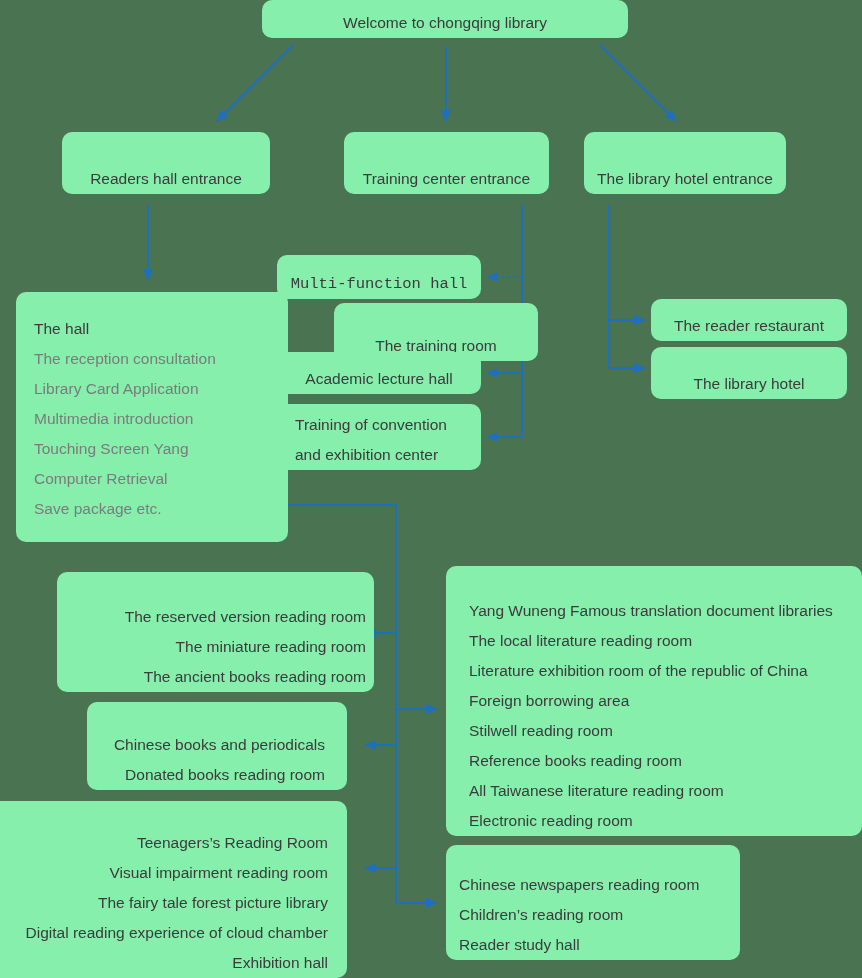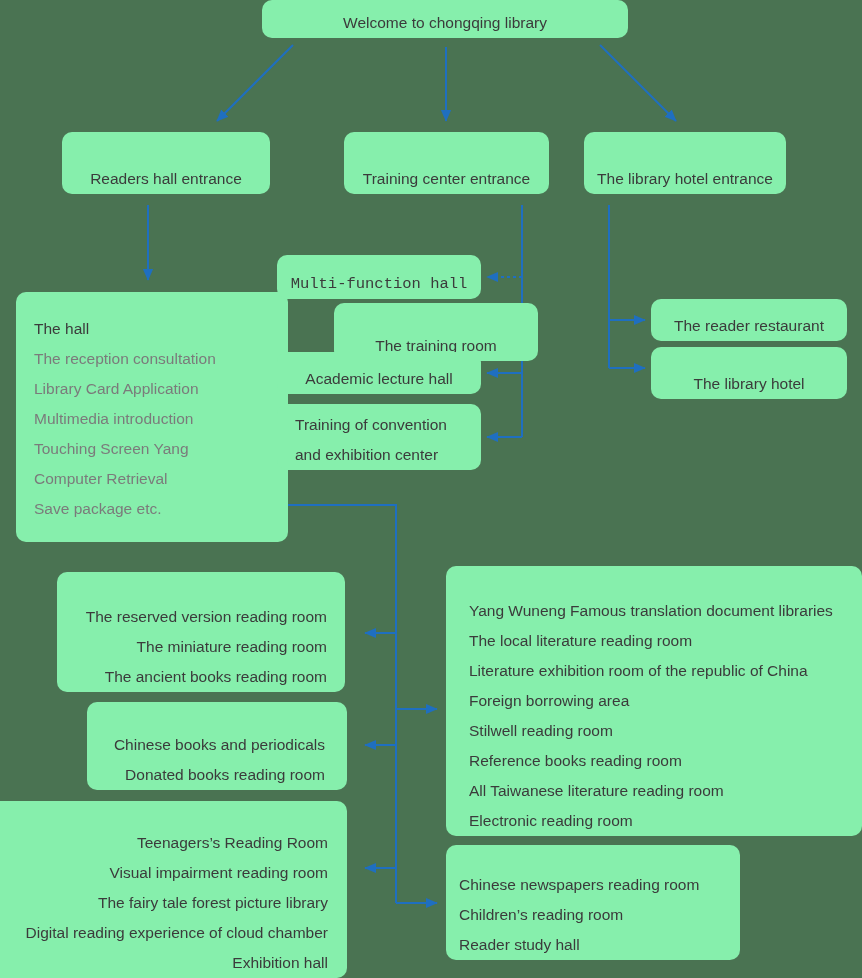--- a/index.html
+++ b/index.html
@@ -130,21 +130,21 @@
   </div>
 
   <div class="node single" style="left:651px; top:299px; width:196px; height:42px;">
     <div class="ln">The reader restaurant</div>
   </div>
 
   <div class="node single" style="left:651px; top:347px; width:196px; height:52px;">
     <div class="ln">The library hotel</div>
   </div>
 
-  <div class="node right-al" style="left:57px; top:572px; width:288px; height:120px; padding-right:18px;">
+  <div class="node right-al" style="left:57px; top:572px; width:317px; height:120px; padding-right:8px;">
     <div class="ln">The reserved version reading room</div>
     <div class="ln">The miniature reading room</div>
     <div class="ln">The ancient books reading room</div>
   </div>
 
   <div class="node right-al" style="left:87px; top:702px; width:260px; height:88px; padding-right:22px;">
     <div class="ln">Chinese books and periodicals</div>
     <div class="ln">Donated books reading room</div>
   </div>
 

